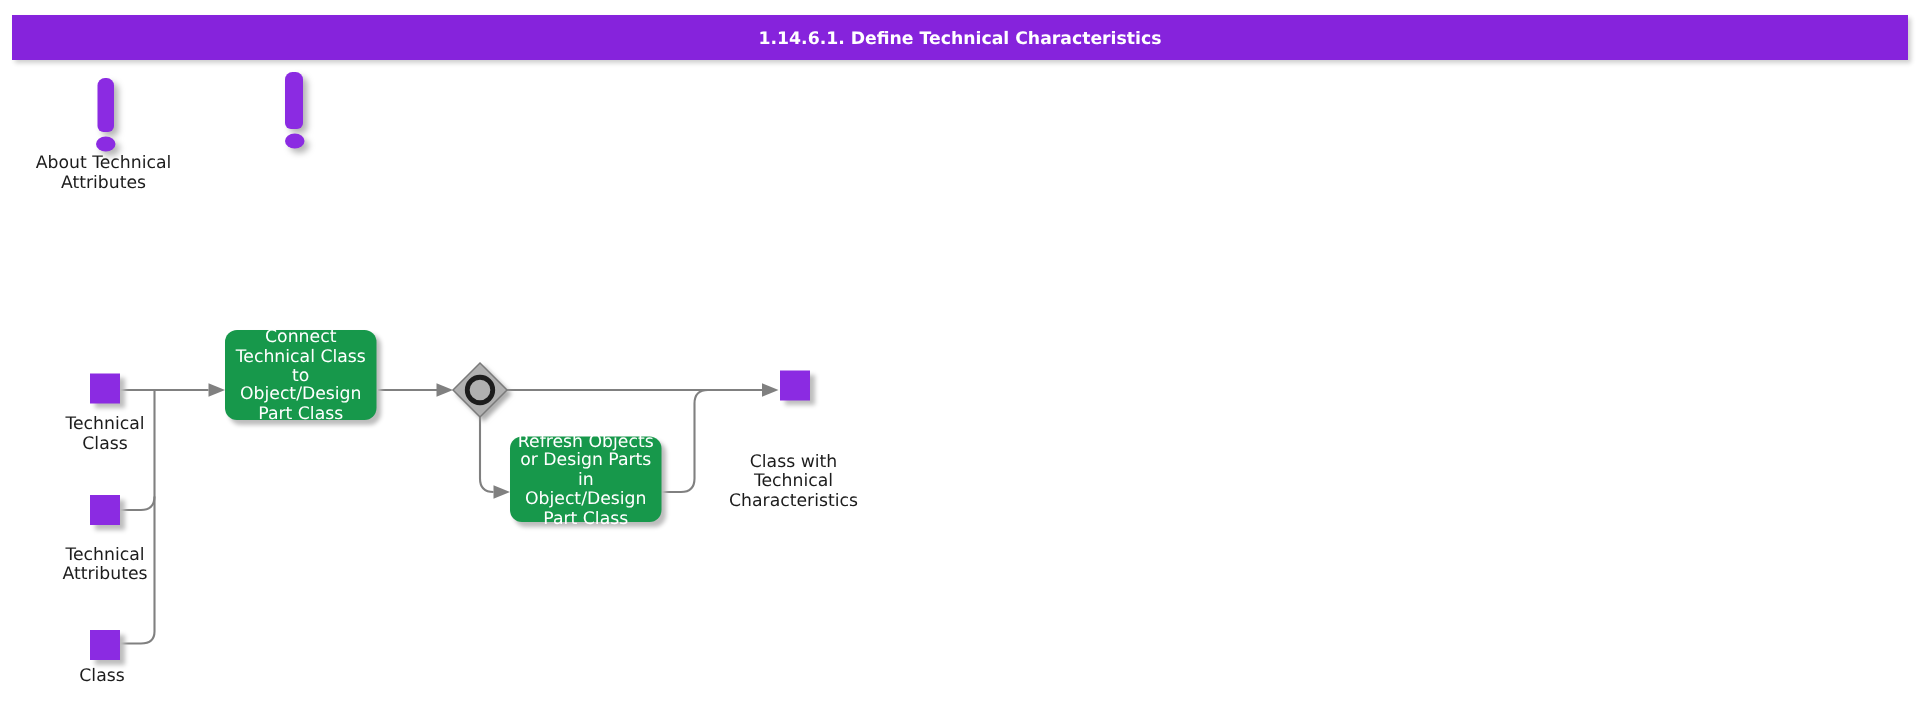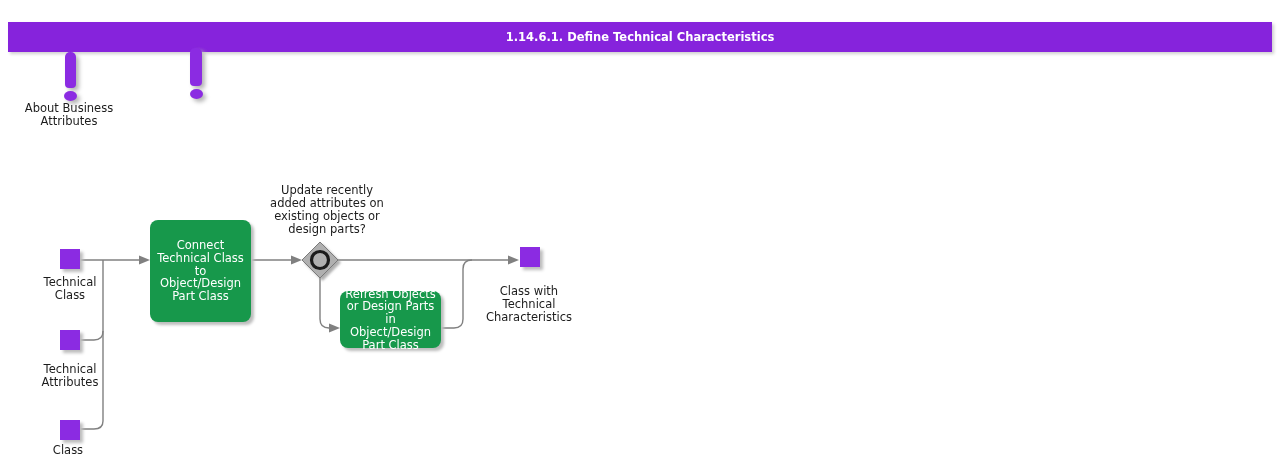--- a/index.html
+++ b/index.html
@@ -6,21 +6,20 @@
   #stage{
     position:relative;width:1280px;height:468px;overflow:hidden;background:#ffffff;
     font-family:"DejaVu Sans","Liberation Sans",sans-serif;font-size:11.5px;color:#1c1c1c;
   }
   
   .title-bar{
     position:absolute;left:8px;top:10px;width:1264px;height:30px;
     background:#8623DC;color:#ffffff;font-weight:bold;
     display:flex;align-items:center;justify-content:center;
     box-shadow:2px 2px 3px #cfcfcf;
-    margin-top:12px;
   }
   
   .lbl{position:absolute;text-align:center;white-space:pre-line;line-height:13px;}
   
   .sq{position:absolute;width:20px;height:20px;background:#8B2BE2;box-shadow:3px 3px 3px #bdbdbd;cursor:pointer;}
   
   .act{
     position:absolute;width:101px;background:#17984B;border-radius:8px;color:#ffffff;
     display:flex;align-items:center;justify-content:center;text-align:center;
     box-shadow:3px 3px 3px #bdbdbd;cursor:pointer;
@@ -66,58 +65,54 @@
   </svg>
 
   <div class="title-bar">
     <span>1.14.6.1. Define Technical Characteristics</span>
   </div>
 
   <div class="note-icon" style="left:63px;top:52px;width:14px;">
     <div class="excl-bar"></div>
     <div class="excl-dot"></div>
   </div>
-  <div class="lbl" style="left:8px;top:102px;width:122px;">About Business
+  <div class="lbl" style="left:8px;top:102px;width:122px;">About Technical
 Attributes</div>
 
   <div class="note-icon" style="left:189px;top:48px;width:14px;">
     <div class="excl-bar" style="height:38px;width:12px;"></div>
     <div class="excl-dot"></div>
   </div>
 
   <div class="sq" style="left:60px;top:249px;"></div>
   <div class="lbl" style="left:20px;top:276px;width:100px;">Technical
 Class</div>
 
   <div class="sq" style="left:60px;top:330px;"></div>
   <div class="lbl" style="left:20px;top:363px;width:100px;">Technical
 Attributes</div>
 
   <div class="sq" style="left:60px;top:420px;"></div>
   <div class="lbl" style="left:18px;top:444px;width:100px;">Class</div>
 
-  <div class="act" style="left:150px;top:220px;height:102px;">
+  <div class="act" style="left:150px;top:220px;height:60px;">
     <span class="txt">Connect
 Technical Class
 to
 Object/Design
 Part Class</span>
   </div>
 
-  <div class="lbl" style="left:247px;top:184px;width:160px;">Update recently
-added attributes on
-existing objects or
-design parts?</div>
 
   <div class="act" style="left:340px;top:291px;height:57px;">
     <span class="txt">Refresh Objects
 or Design Parts
 in
 Object/Design
 Part Class</span>
   </div>
 
   <div class="sq" style="left:520px;top:247px;"></div>
-  <div class="lbl" style="left:459px;top:285px;width:140px;">Class with
+  <div class="lbl" style="left:459px;top:301px;width:140px;">Class with
 Technical
 Characteristics</div>
 
 </div>
 
 </body></html>

